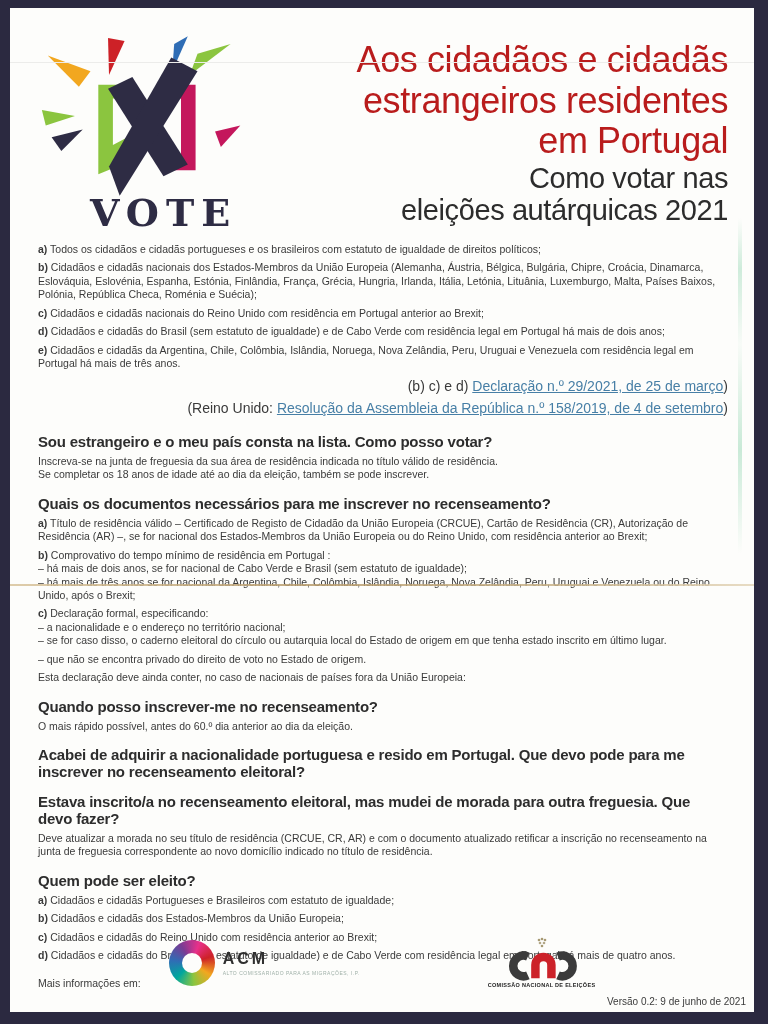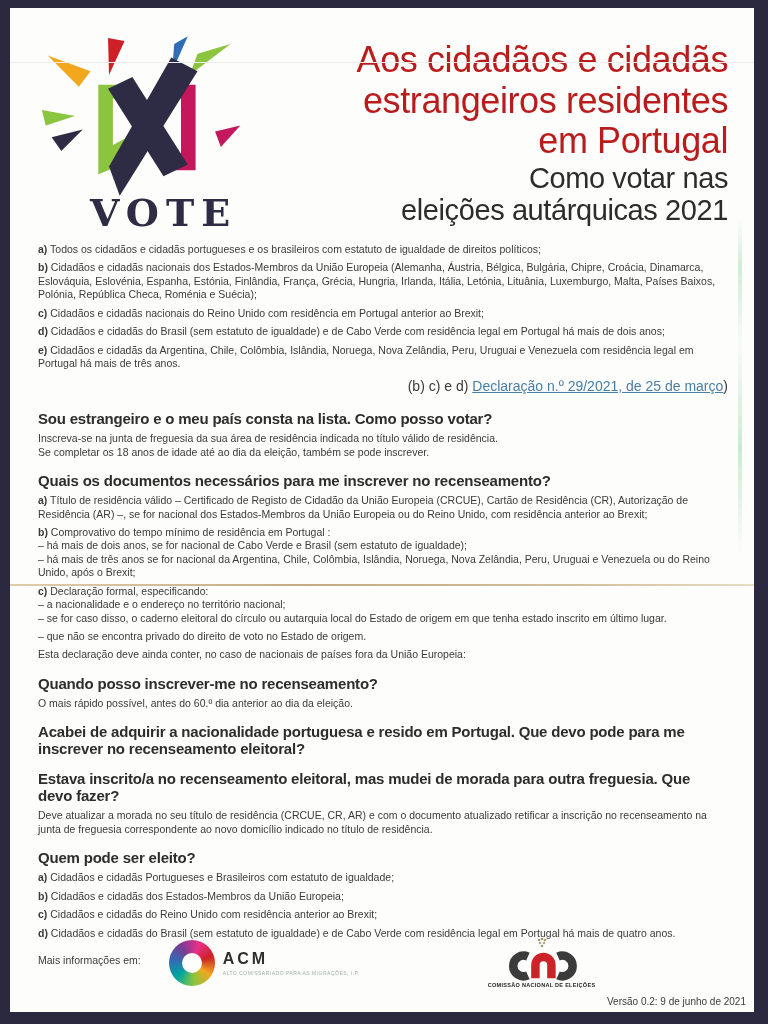--- a/index.html
+++ b/index.html
@@ -94,20 +94,21 @@
 
   <div class="content">
 
     <div>
       <p class="body-p"><span class="pfx">a)</span> <span>Todos os cidadãos e cidadãs portugueses e os brasileiros com estatuto de igualdade de direitos políticos;</span></p>
       <p class="body-p"><span class="pfx">b)</span> <span>Cidadãos e cidadãs nacionais dos Estados-Membros da União Europeia (Alemanha, Áustria, Bélgica, Bulgária, Chipre, Croácia, Dinamarca, Eslováquia, Eslovénia, Espanha, Estónia, Finlândia, França, Grécia, Hungria, Irlanda, Itália, Letónia, Lituânia, Luxemburgo, Malta, Países Baixos, Polónia, República Checa, Roménia e Suécia);</span></p>
       <p class="body-p"><span class="pfx">c)</span> <span>Cidadãos e cidadãs nacionais do Reino Unido com residência em Portugal anterior ao Brexit;</span></p>
       <p class="body-p"><span class="pfx">d)</span> <span>Cidadãos e cidadãs do Brasil (sem estatuto de igualdade) e de Cabo Verde com residência legal em Portugal há mais de dois anos;</span></p>
       <p class="body-p"><span class="pfx">e)</span> <span>Cidadãos e cidadãs da Argentina, Chile, Colômbia, Islândia, Noruega, Nova Zelândia, Peru, Uruguai e Venezuela com residência legal em Portugal há mais de três anos.</span></p>
       <p class="refs tight"><span class="pfx">(b) c) e d) </span><a class="lnk">Declaração n.º 29/2021, de 25 de março</a><span>)</span></p>
+      <p class="refs tight"><span>(Reino Unido: </span><a class="lnk">Resolução da Assembleia da República n.º 158/2019, de 4 de setembro</a><span>)</span></p>
     </div>
 
     <div>
       <div class="sec-title">Sou estrangeiro e o meu país consta na lista. Como posso votar?</div>
       <p class="body-p tight">Inscreva-se na junta de freguesia da sua área de residência indicada no título válido de residência.</p>
       <p class="body-p">Se completar os 18 anos de idade até ao dia da eleição, também se pode inscrever.</p>
     </div>
 
     <div>
       <div class="sec-title">Quais os documentos necessários para me inscrever no recenseamento?</div>

